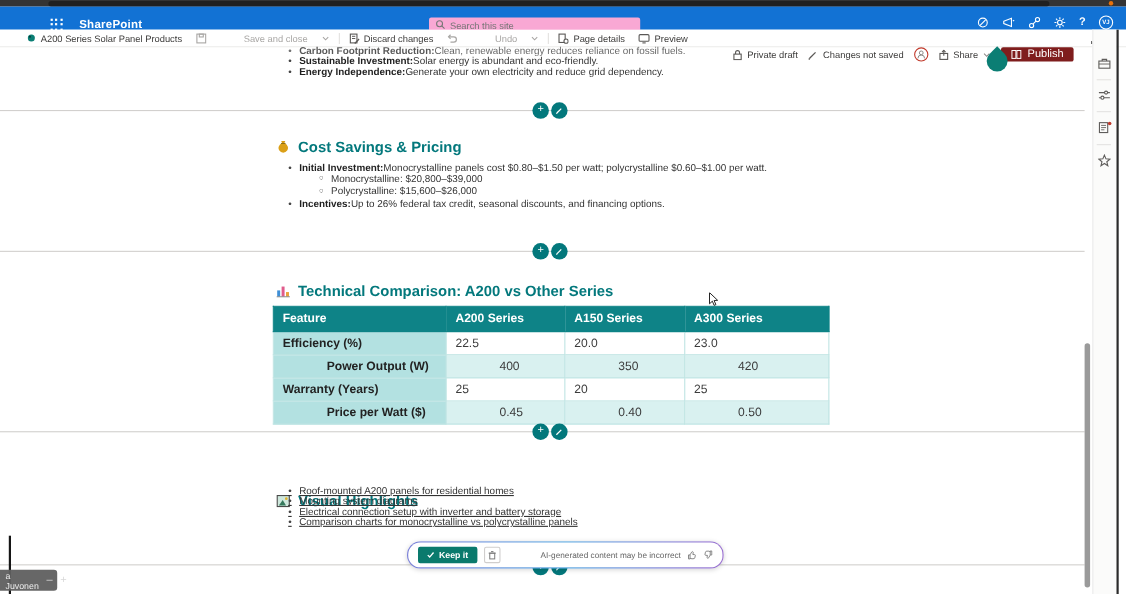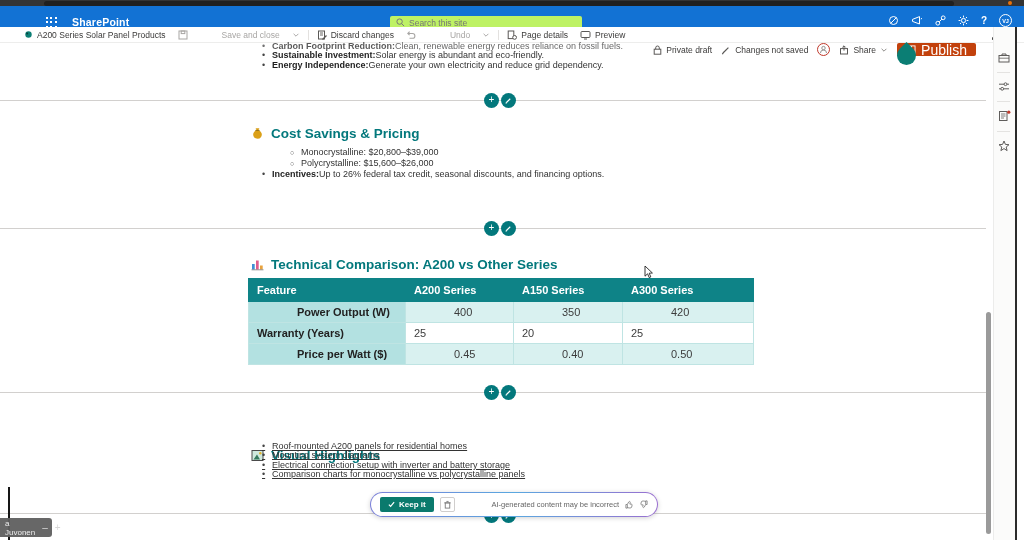--- a/index.html
+++ b/index.html
@@ -11,39 +11,39 @@
   .browser-strip { left:0; top:0; width:1024px; height:6px; background:#343434; }
   .browser-addr  { left:44px; top:1px; width:910px; height:5px; background:#202020; border-radius:3px; }
   .browser-dot   { left:1008px; top:1px; width:4px; height:4px; border-radius:50%; background:#e8710a; }
 
   
   .suite { left:0; top:6px; width:1024px; height:21px; background:#1272d4; }
   .waffle { left:46px; top:11px; width:11px; height:11px; display:grid;
             grid-template-columns:repeat(3,1fr); gap:2px; }
   .waffle span { width:2px; height:2px; background:#fff; }
   .sp-name { left:72px; top:10px; color:#fff; font-size:10.5px; font-weight:bold; letter-spacing:.2px; }
-  .searchbox { left:390px; top:9.5px; width:192px; height:14px; background:#bef264; border-radius:2px;
+  .searchbox { left:390px; top:9.5px; width:192px; height:14px; background:#f9a8d4; border-radius:2px;
                display:flex; align-items:center; padding-left:6px; gap:4px; }
   .searchbox input { border:none; outline:none; background:transparent; font-size:8.5px;
                      color:#555; width:160px; font-family:"Liberation Sans",sans-serif; }
   .suite-icons { right:12px; top:8px; display:flex; align-items:center; gap:12px; }
   .s-help { color:#fff; font-size:10px; font-weight:bold; }
   .s-avatar { width:13px; height:13px; border:1px solid #fff; border-radius:50%; color:#fff;
               font-size:5.5px; font-weight:bold; display:flex; align-items:center; justify-content:center; }
 
   
   .cmdbar { left:0; top:27px; width:1024px; height:16px; background:#fff;
             border-bottom:1px solid #ededec; display:flex; align-items:center;
             font-size:8.5px; color:#3b3a39; padding:0 26px 0 18px; }
   .cmd-item { display:flex; align-items:center; gap:4px; padding:0 6px; white-space:nowrap; cursor:default; }
   .cmd-item.disabled { color:#a8a6a4;gap:34px; }
   .vdiv { width:1px; height:10px; background:#e3e1df; margin:0 2px; }
   .cmd-right { margin-left:auto; display:flex; align-items:center; gap:9px; padding-right:22px;margin-top:30px; }
-  .publish { background:#c2410c; color:#fff; height:13px; padding:0 9px; border-radius:2px;
-             display:flex; align-items:center; gap:5px; font-size:14px; border:none; cursor:pointer; }
+  .publish { background:#7f1d1d; color:#fff; height:13px; padding:0 9px; border-radius:2px;
+             display:flex; align-items:center; gap:5px; font-size:10px; border:none; cursor:pointer; }
   .red-ring { width:13px; height:13px; border:1px solid #c0392b; border-radius:50%;
               display:flex; align-items:center; justify-content:center; }
   .expand-icon { left:991px; top:31px; }
 
   
   .rail { left:993px; top:27px; width:22px; height:513px; background:#fbfbfa; border-left:1px solid #ececeb; }
   .rail-ico { left:998px; }
   .rail-sep { left:997px; width:13px; height:1px; background:#e4e3e1; }
   .frame-line { left:1015px; top:27px; width:2px; height:513px; background:#2b2b2b; }
   .scroll-thumb { left:986px; top:312px; width:5px; height:222px; background:#9a9a9a; border-radius:3px; }
@@ -296,20 +296,24 @@
 </div>
 
 <div class="abs heading" style="left:251px; top:126px;">
   <svg width="13" height="13" viewBox="0 0 13 13">
     <path d="M4.6 1.2 h3.8 l-1 2.1 a4.3 4.3 0 1 1 -1.8 0 Z" fill="#dba018"></path>
     <line x1="4.4" y1="3.4" x2="8.6" y2="3.4" stroke="#8a6a10" stroke-width=".9"></line>
   </svg>
   <span>Cost Savings &amp; Pricing</span>
 </div>
 <div class="abs blist p-list" style="left:262px; top:147px;">
+  <div class="brow">
+    <span class="lead">Initial Investment:</span>
+      <span> Monocrystalline panels cost $0.80–$1.50 per watt; polycrystalline $0.60–$1.00 per watt.</span>
+  </div>
   <div class="sub-row">
     <span>Monocrystalline: $20,800–$39,000</span>
   </div>
   <div class="sub-row">
     <span>Polycrystalline: $15,600–$26,000</span>
   </div>
   <div class="brow">
     <span class="lead">Incentives:</span>
       <span> Up to 26% federal tax credit, seasonal discounts, and financing options.</span>
   </div>
@@ -344,20 +348,26 @@
       <col style="width:108px">
       <col style="width:109px">
       <col style="width:131px">
     </colgroup>
   <tbody>
       <tr>
     <th>Feature</th>
     <th>A200 Series</th>
     <th>A150 Series</th>
     <th>A300 Series</th>
+  </tr>
+  <tr>
+    <td class="feat">Efficiency (%)</td>
+    <td>22.5</td>
+    <td>20.0</td>
+    <td>23.0</td>
   </tr>
   <tr class="alt">
     <td class="feat">Power Output (W)</td>
     <td>400</td>
     <td>350</td>
     <td>420</td>
   </tr>
   <tr>
     <td class="feat">Warranty (Years)</td>
     <td>25</td>

